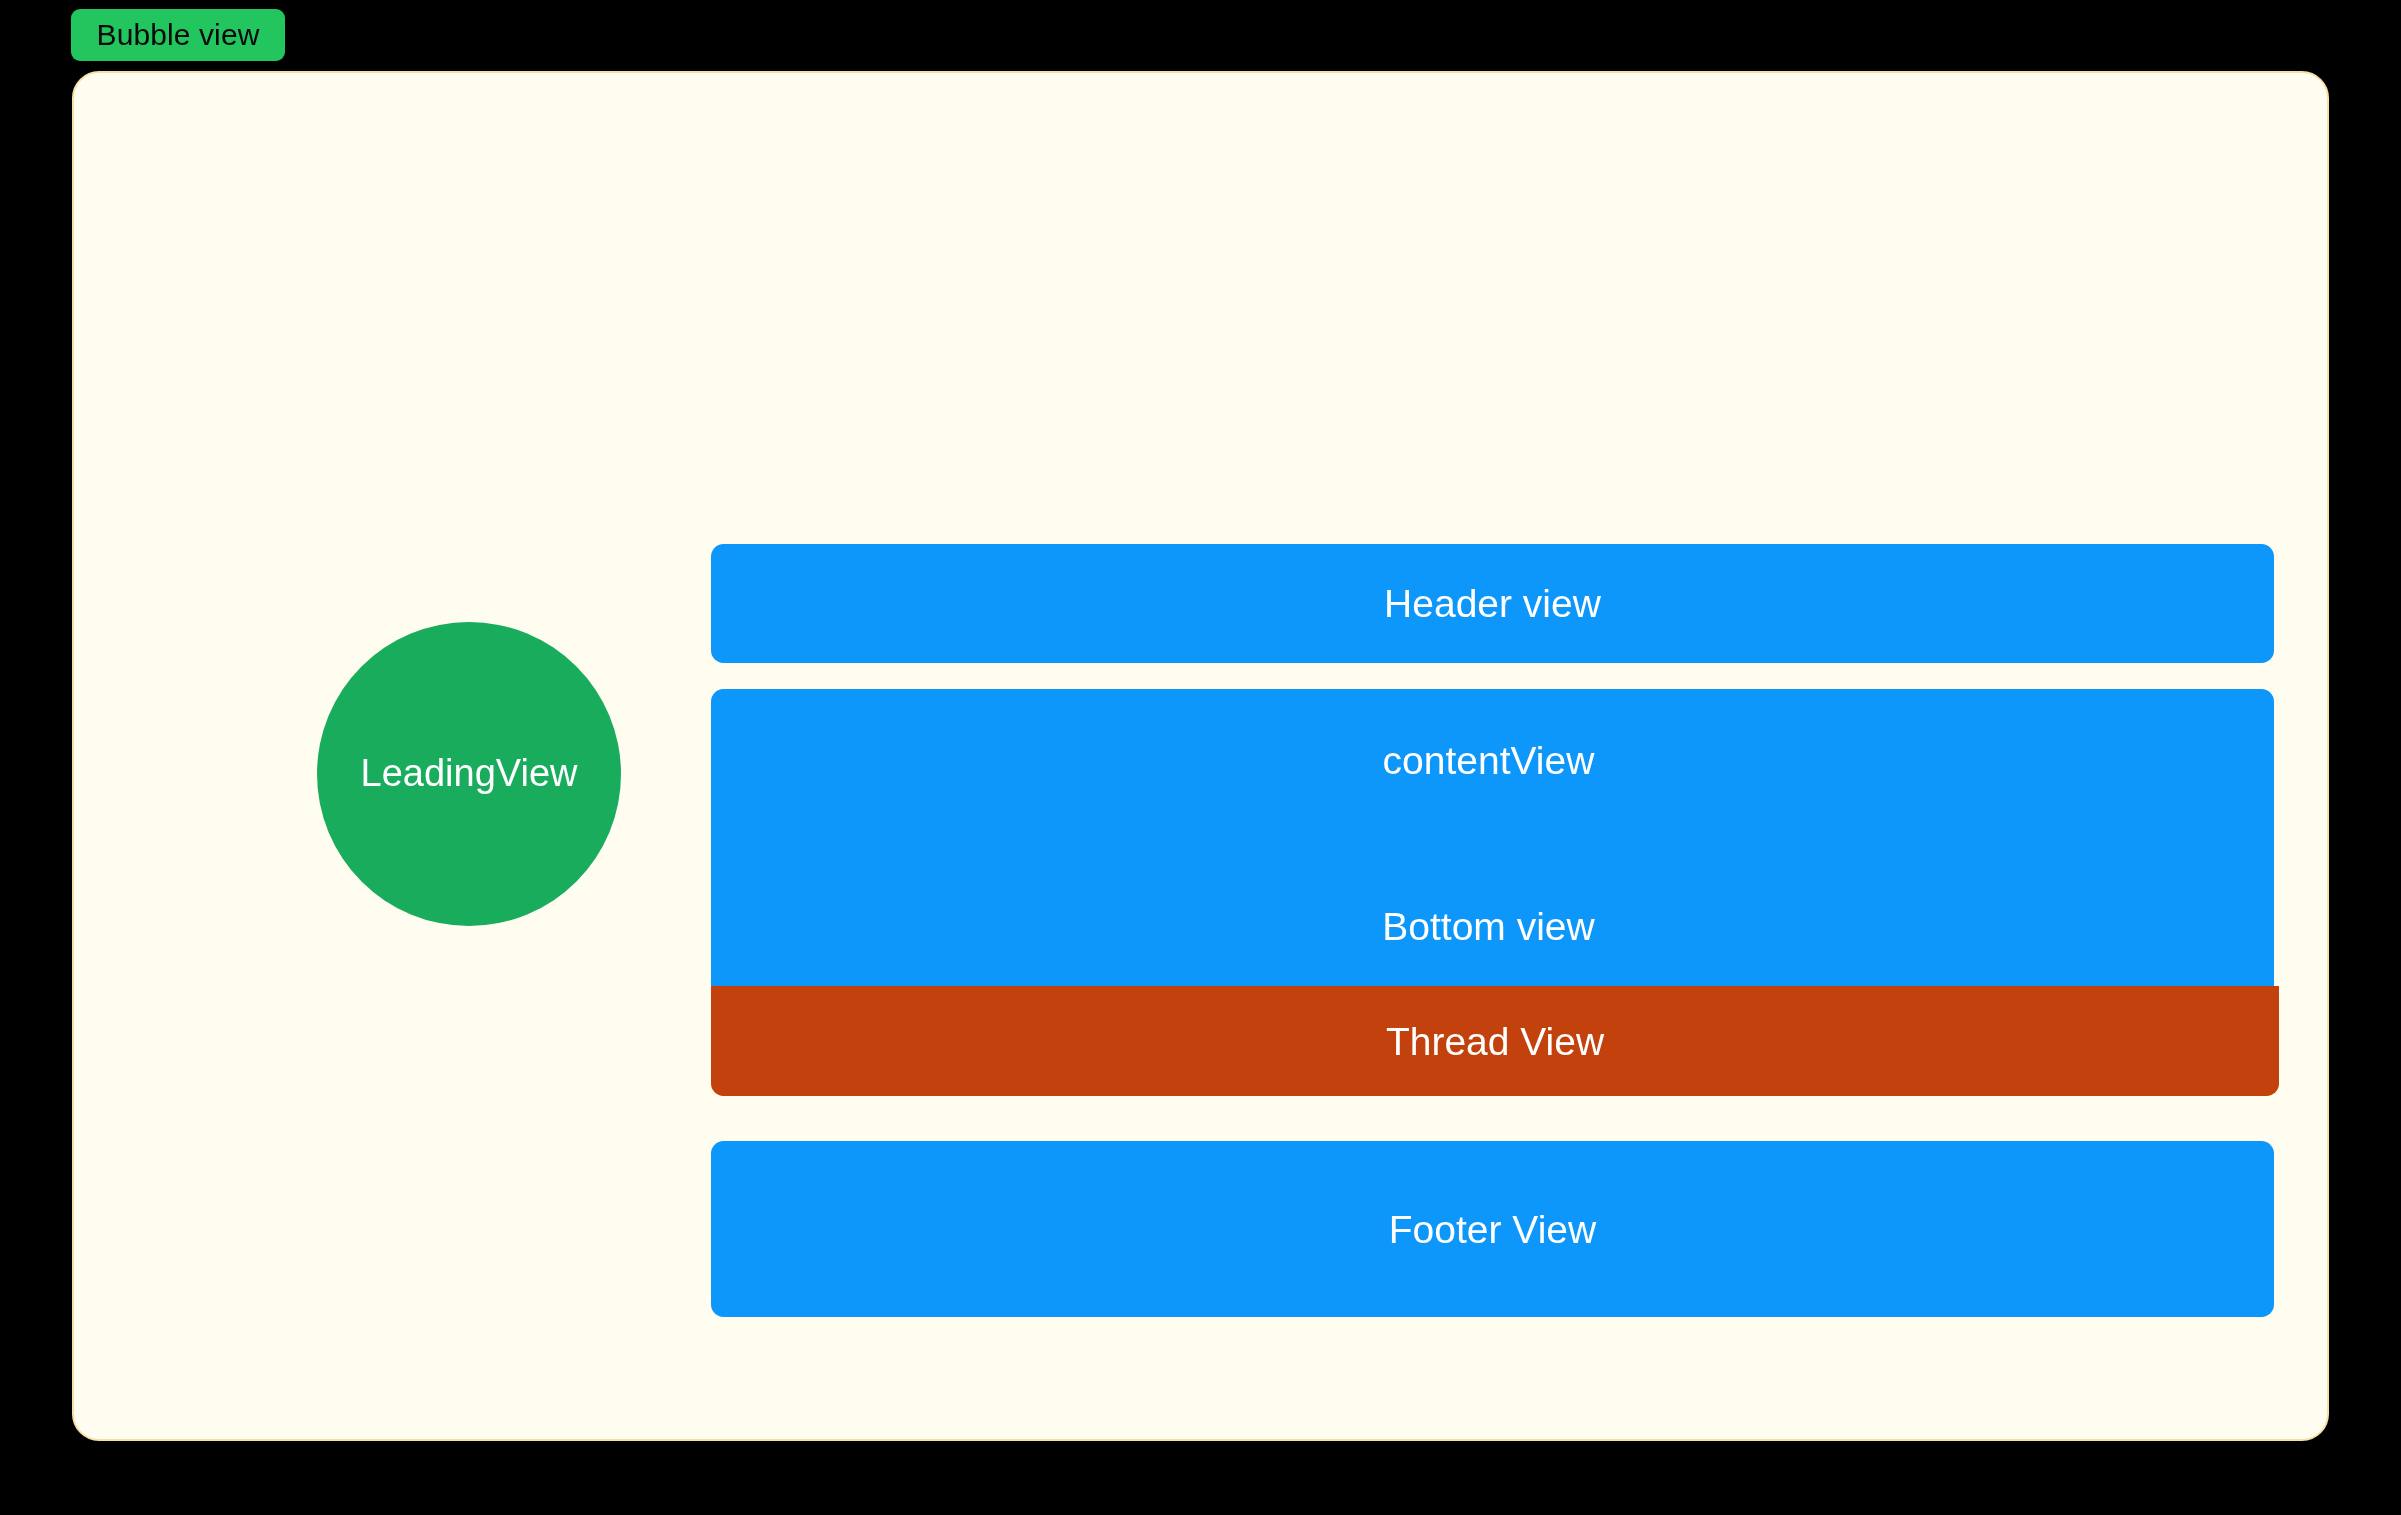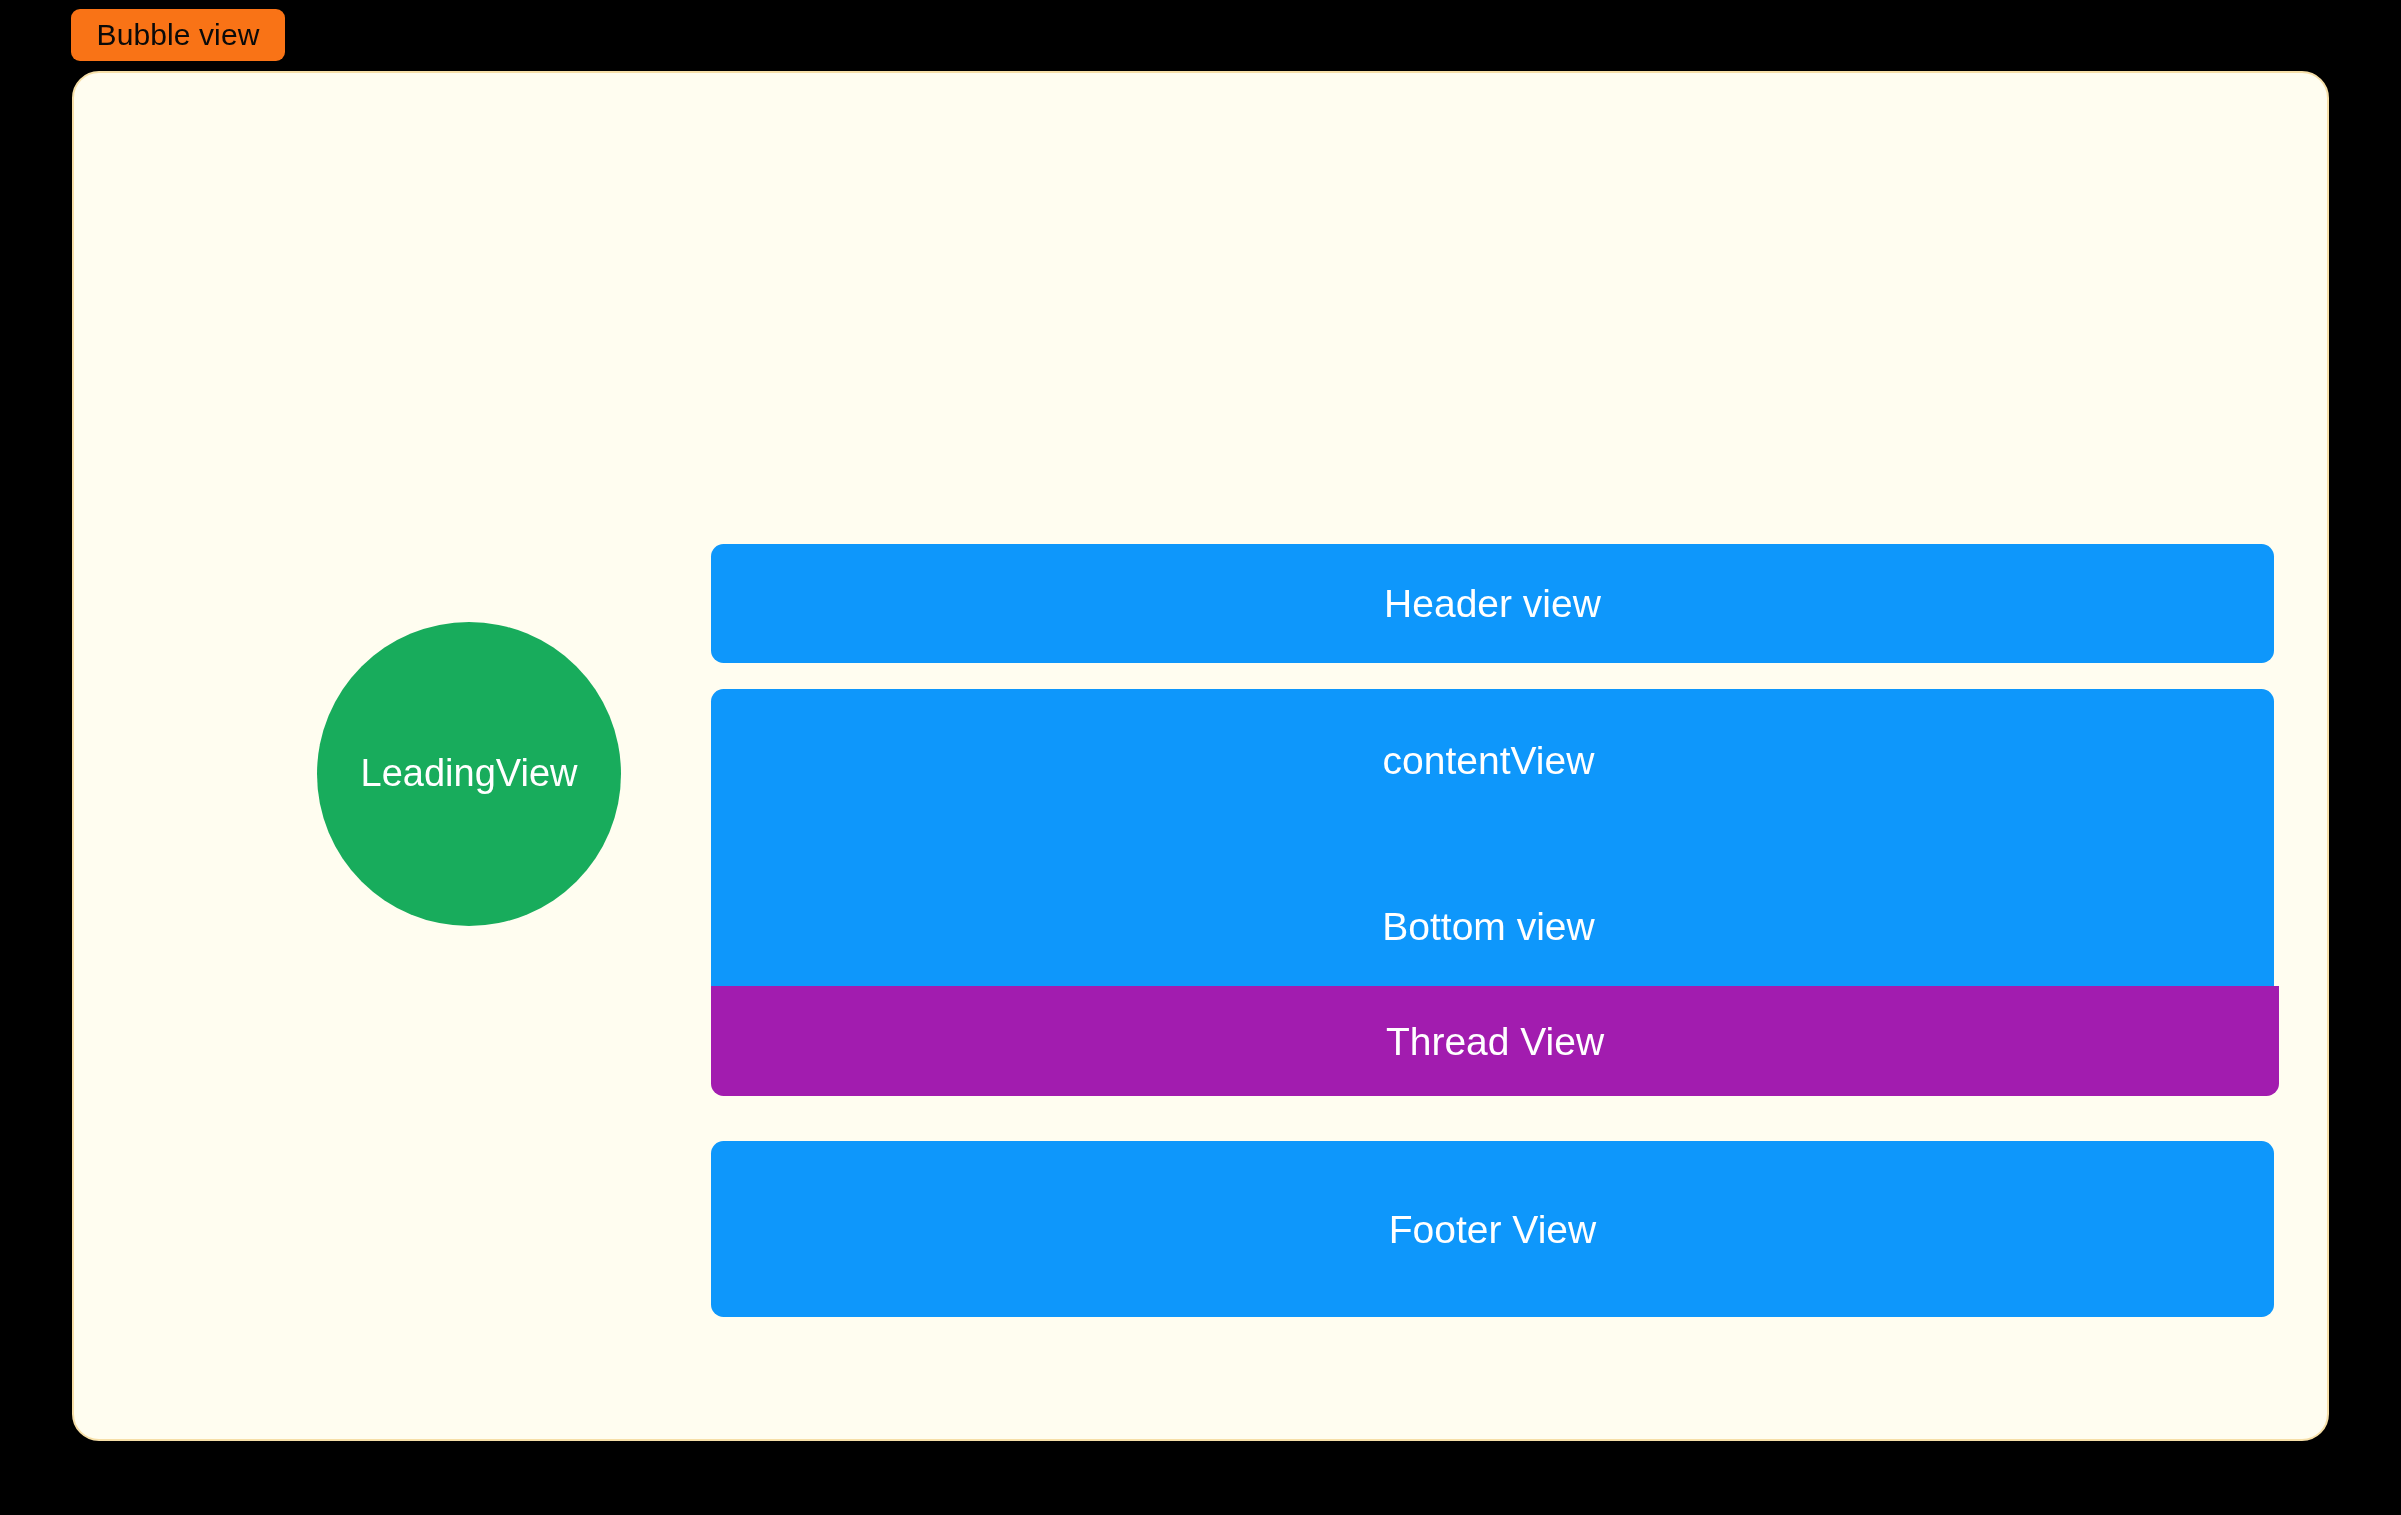--- a/index.html
+++ b/index.html
@@ -15,21 +15,21 @@
     font-family: "Liberation Sans", "DejaVu Sans", sans-serif;
   }
 
   
   #bubble-badge {
     position: absolute;
     left: 71px;
     top: 9px;
     width: 214px;
     height: 52px;
-    background: #f97316;
+    background: #22c55e;
     border-radius: 9px;
     display: flex;
     align-items: center;
     justify-content: center;
     box-sizing: border-box;
   }
   #bubble-badge .badge-label {
     font-size: 30px;
     color: #0A0A0A;
     letter-spacing: 0.1px;
@@ -109,21 +109,21 @@
     padding: 52px 8px 32px 0;
   }
   #content-view .bar-label.content-title { margin: 0 auto; }
   #content-view .bar-label.bottom-title  { margin: 8px auto; }
 
   #thread-view {
     left: 637px;
     top: 913px;
     width: 1568px;
     height: 110px;
-    background: #a21caf;
+    background: #c2410c;
     border-radius: 0 0 12.5px 12.5px;
   }
 
   #footer-view {
     left: 637px;
     top: 1068px;
     width: 1563px;
     height: 176px;
     background: #0E97FB;
     border-radius: 12.5px;

